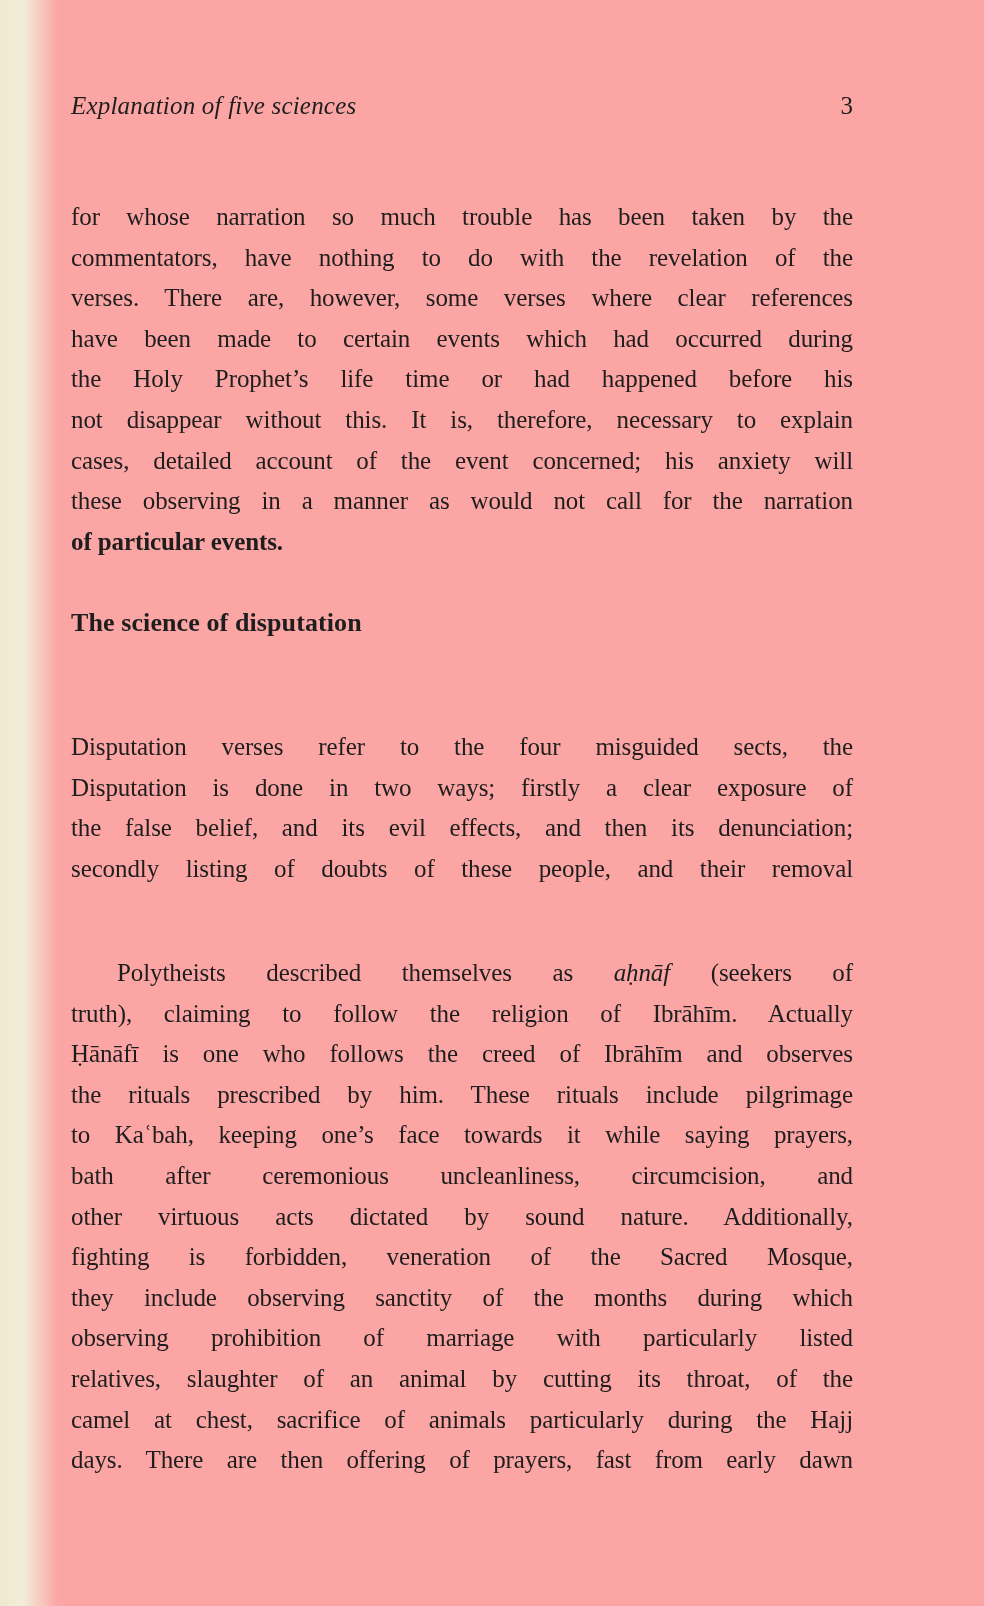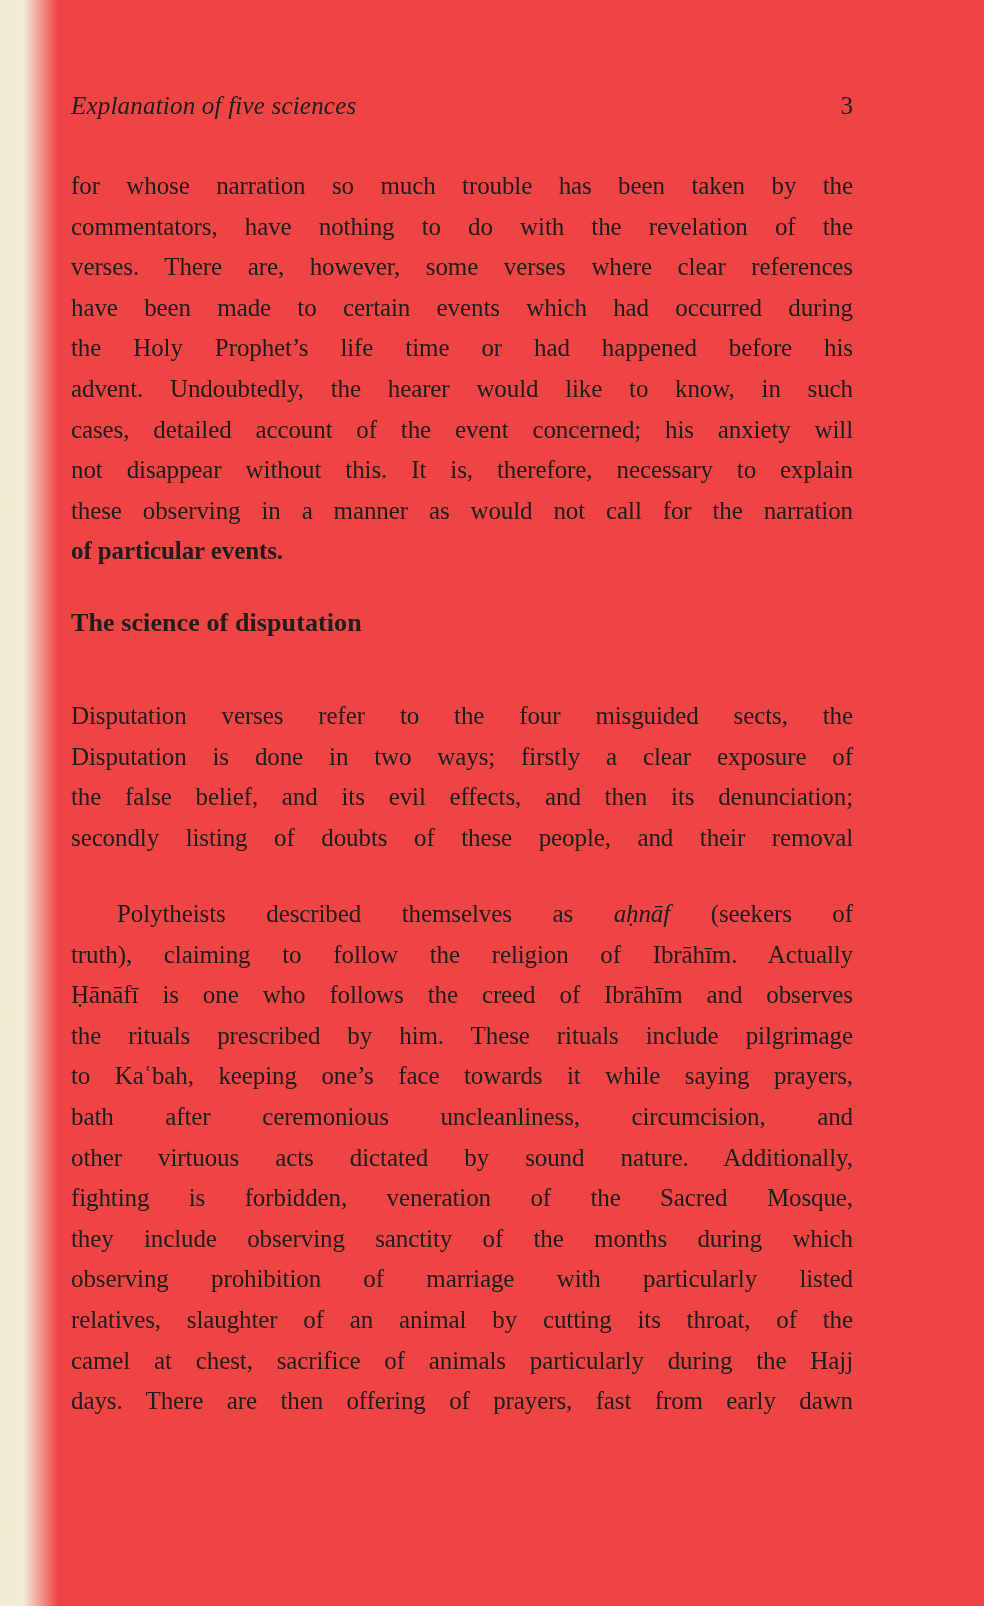--- a/index.html
+++ b/index.html
@@ -6,21 +6,21 @@
   body {
     width: 984px; height: 1606px;
     background: #f1f0ec;
     font-family: "Liberation Serif", "DejaVu Serif", serif;
     color: #1e1e1e;
     overflow: hidden;
   }
   .scan {
     position: relative;
     width: 984px; height: 1606px;
-    background: #ef4444;
+    background: #fca5a5;
     overflow: hidden;
   }
   
   .edge-tint {
     position: absolute;
     left: 0; top: 0; bottom: 0;
     width: 58px;
     background: linear-gradient(90deg, #efe9cd 0%, #f1edd8 40%, rgba(241,240,236,0) 100%);
   }
   .running-header {
@@ -34,24 +34,25 @@
   }
   .rh-title { font-style: italic; letter-spacing: 0.2px; }
   .rh-page { font-style: normal; }
   .para {
     position: absolute;
     left: 71px;
     width: 782px;
     font-size: 25px;
     line-height: 40.6px;
     letter-spacing: -0.1px;
+    margin-top: 31px;
   }
   .p1 { top: 166px; }
   .p2 { top: 696px; }
-  .p3 { top: 894px; }
+  .p3 { top: 922px; }
   .line { text-align: justify; text-align-last: justify; }
   .line.flush { text-align-last: left; font-weight: bold; }
   .line.indent { text-indent: 46px; }
   .section-heading {
     position: absolute;
     left: 71px; top: 608px;
     width: 782px;
     margin: 0;
     font-size: 26px;
     font-weight: 700;
@@ -69,23 +70,22 @@
     <span class="rh-title">Explanation of five sciences</span>
     <span class="rh-page">3</span>
   </div>
 
   <div class="para p1">
     <div class="line">for whose narration so much trouble has been taken by the</div>
     <div class="line">commentators, have nothing to do with the revelation of the</div>
     <div class="line">verses. There are, however, some verses where clear references</div>
     <div class="line">have been made to certain events which had occurred during</div>
     <div class="line">the Holy Prophet’s life time or had happened before his</div>
-    <div class="line">advent. Undoubtedly, the hearer would like to know, in such</div>
+    <div class="line">not disappear without this. It is, therefore, necessary to explain</div>
     <div class="line">cases, detailed account of the event concerned; his anxiety will</div>
-    <div class="line">not disappear without this. It is, therefore, necessary to explain</div>
     <div class="line">these observing in a manner as would not call for the narration</div>
     <div class="line flush">of particular events.</div>
   </div>
 
   <h2 class="section-heading">The science of disputation</h2>
 
   <div class="para p2">
     <div class="line">Disputation verses refer to the four misguided sects, the</div>
     <div class="line">Disputation is done in two ways; firstly a clear exposure of</div>
     <div class="line">the false belief, and its evil effects, and then its denunciation;</div>

